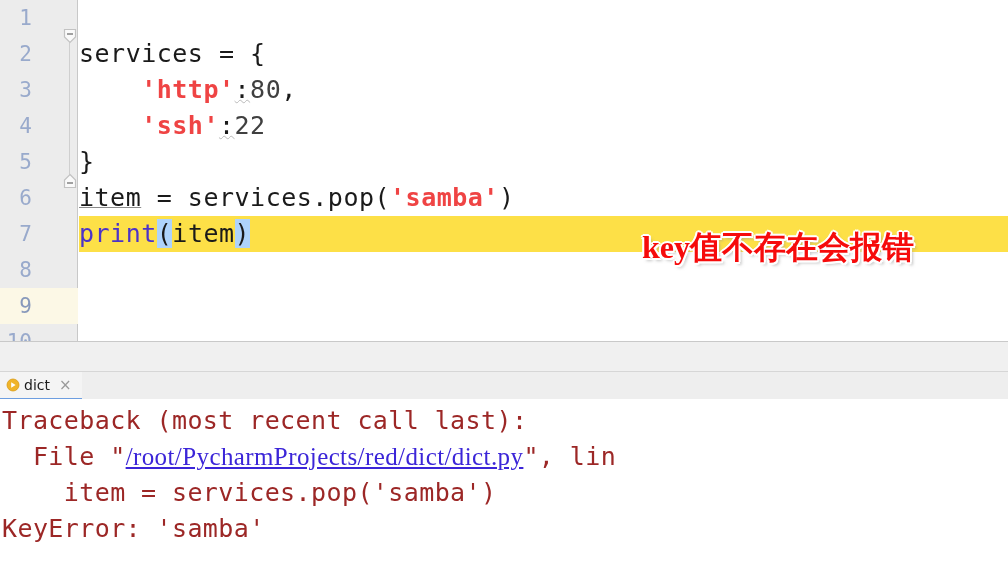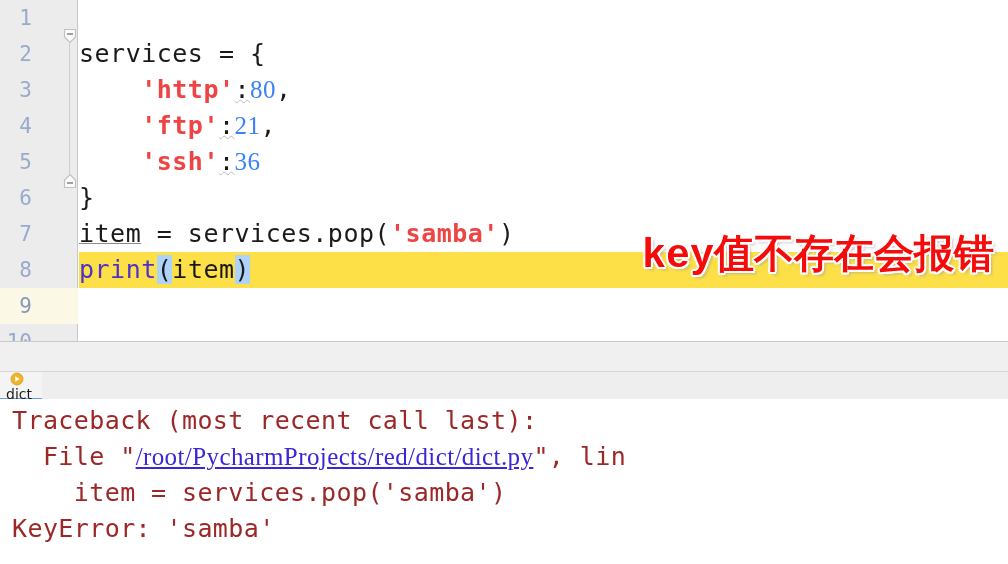--- a/index.html
+++ b/index.html
@@ -62,36 +62,36 @@
     white-space:pre;
     color:#1a1a1a;
   }
   .cl.current { background:#fde047; }
   .row-hl-gutter {
     position:absolute; left:0; width:78px; height:36px;
     background:#fcf8e6;
   }
 
   .tok-str    { color:#ef4444; font-weight:bold; }
-  .tok-num    { color:#3b82f6;font-family:Liberation Serif, serif; }
+  .tok-num    { color:#404040; }
   .tok-func   { color:#4c33c9; }
   .tok-plain  { color:#1a1a1a; }
   .tok-brace  { color:#1a1a1a; }
   .tok-warn   { text-decoration:underline; text-decoration-style:wavy;
                 text-decoration-color:#b9b9b9; text-decoration-thickness:1px; }
   .tok-ident-u{ color:#1a1a1a; text-decoration:underline;
                 text-decoration-color:#8a8a8a; text-decoration-thickness:1px; }
   .tok-bracket-match { background:#aed3fb; color:#1a1a1a; }
 
   
   .annotation {
     position:absolute;
     left:642px; top:226px;
-    font-family:Liberation Mono, monospace;
-    font-size:40px;
+    font-family:Liberation Serif, serif;
+    font-size:32px;
     font-weight:bold;
     color:#f60b0b;
     letter-spacing:0px;
     white-space:nowrap;
     text-shadow:
       2px 0 #ffffff, -2px 0 #ffffff, 0 2px #ffffff, 0 -2px #ffffff,
       1.5px 1.5px #ffffff, -1.5px 1.5px #ffffff, 1.5px -1.5px #ffffff, -1.5px -1.5px #ffffff,
       3px 3px 3px rgba(150,150,150,0.55);
     z-index:30;
   }
@@ -106,21 +106,20 @@
     position:absolute; left:0; top:371px; width:1008px; height:28px;
     background:#eeeeee;
     border-top:1px solid #d6d6d6;
   }
   .tab {
     position:absolute; left:0; top:0; height:28px;
     display:flex; align-items:center;
     padding:0 10px 0 6px;
     background:#f4f4f4;
     border-bottom:2px solid #6d9ee0;
-    flex-direction:column;
   }
   .tab-icon {
     width:14px; height:14px; margin-right:4px;
     flex:0 0 auto;
     position:relative;
   }
   .tab-icon svg { display:block; }
   .tab-label {
     font-family:"DejaVu Sans", sans-serif;
     font-size:14px;
@@ -142,21 +141,21 @@
     overflow:hidden;
     padding-top:4px;
   }
   .out {
     height:36px; line-height:36px;
     font-family:"DejaVu Sans Mono", monospace;
     font-size:25px;
     letter-spacing:0.4px;
     white-space:pre;
     color:#9c2726;
-    padding-left:12px;
+    padding-left:2px;
   }
   .lnk {
     color:#3b25d8;
     text-decoration:underline;
     text-decoration-color:#3b25d8;
     font-family:Liberation Serif, serif;
   }
 </style>
 </head>
 <body>
@@ -202,23 +201,22 @@
     </div>
 
     <div class="code-area">
 
       <div class="cl"><span></span></div>
 
       <div class="cl"><span class="tok-plain">services</span><span class="tok-brace"> = {</span></div>
 
       <div class="cl">    <span class="tok-str">'http'</span><span class="tok-plain tok-warn">:</span><span class="tok-num">80</span><span class="tok-plain">,</span></div>
 
-      <div class="cl">    <span class="tok-str">'ftp'</span><span class="tok-plain tok-warn">:</span><span class="tok-num">21</span><span class="tok-plain">,</span></div>
-
-      <div class="cl">    <span class="tok-str">'ssh'</span><span class="tok-plain tok-warn">:</span><span class="tok-num">36</span></div>
+
+      <div class="cl">    <span class="tok-str">'ssh'</span><span class="tok-plain tok-warn">:</span><span class="tok-num">22</span></div>
 
       <div class="cl"><span class="tok-brace">}</span></div>
 
 
       <div class="cl"><span class="tok-ident-u">item</span><span class="tok-plain"> = services.pop(</span><span class="tok-str">'samba'</span><span class="tok-plain">)</span></div>
 
       <div class="cl current"><span class="tok-func">print</span><span class="tok-bracket-match">(</span><span class="tok-plain">item</span><span class="tok-bracket-match">)</span></div>
 
       <div class="cl"><span></span></div>
     </div>

